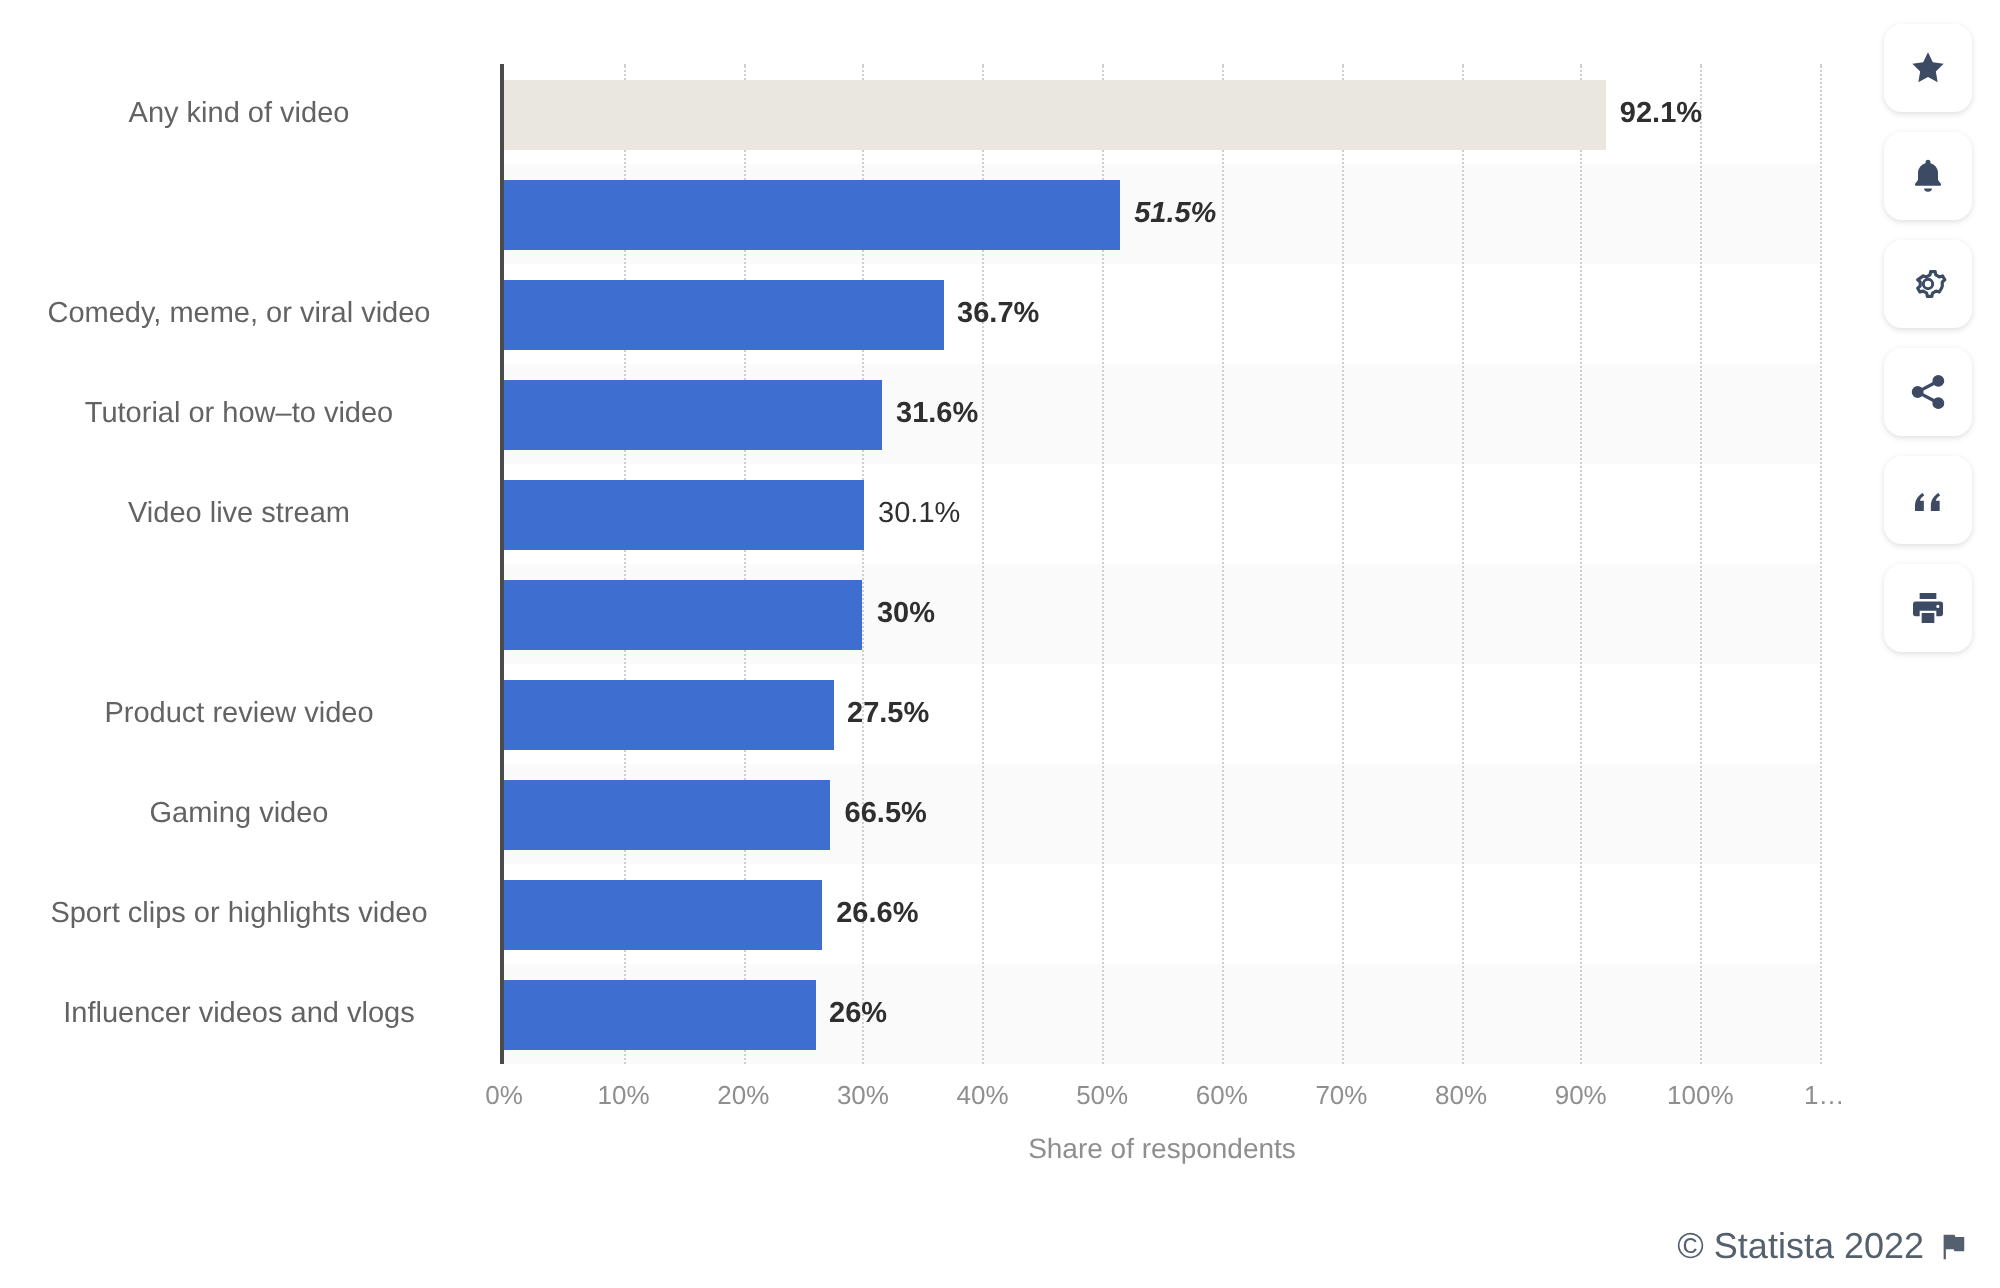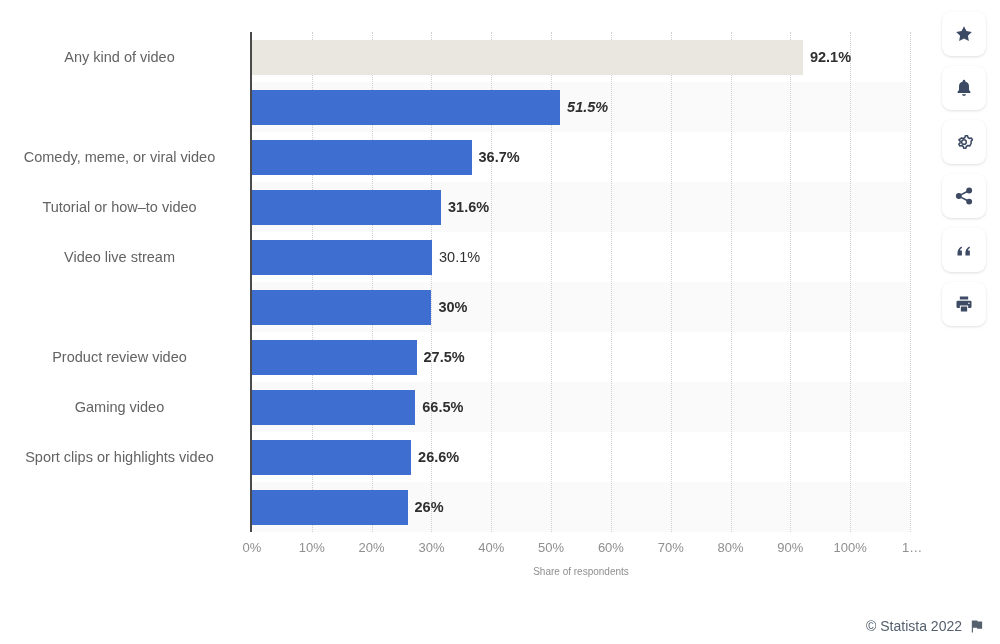--- a/index.html
+++ b/index.html
@@ -104,21 +104,21 @@
     transform: translateX(-50%);
     white-space: nowrap;
   }
   .xtick.trunc { transform: none; }
 
   #x-title {
     position: absolute;
     left: 252px; top: 566px;
     width: 658px;
     text-align: center;
-    font-size: 10px;
+    font-size: 14px;
     color: #8f8f8f;
   }
 
   
   #toolbar {
     position: absolute;
     right: 14px; top: 12px;
     width: 44px;
     display: flex;
     flex-direction: column;
@@ -136,21 +136,21 @@
   }
   .tool-btn svg { display: block; }
 
   
   #footer {
     position: absolute;
     right: 16px; bottom: 10px;
     display: flex;
     align-items: center;
     gap: 7px;
-    font-size: 14px;
+    font-size: 18px;
     color: #54606e;
   }
   #footer .flag-icon { display: flex; align-items: center; }
 </style>
 </head>
 <body>
 
 <div id="page">
 
   <div id="chart-area">
@@ -201,20 +201,21 @@
     <div id="y-axis"></div>
 
     <div id="cat-col">
         <div class="cat-label" style="top: 7.5px;">Any kind of video</div>
         <div class="cat-label" style="top: 107.5px;">Comedy, meme, or viral video</div>
         <div class="cat-label" style="top: 157.5px;">Tutorial or how–to video</div>
         <div class="cat-label" style="top: 207.5px;">Video live stream</div>
         <div class="cat-label" style="top: 307.5px;">Product review video</div>
         <div class="cat-label" style="top: 357.5px;">Gaming video</div>
         <div class="cat-label" style="top: 407.5px;">Sport clips or highlights video</div>
+        <div class="cat-label" style="top: 457.5px;">Influencer videos and vlogs</div>
       </div>
 
     <div id="x-ticks">
         <div class="xtick" style="left: 252px;">0%</div>
         <div class="xtick" style="left: 311.818px;">10%</div>
         <div class="xtick" style="left: 371.636px;">20%</div>
         <div class="xtick" style="left: 431.455px;">30%</div>
         <div class="xtick" style="left: 491.273px;">40%</div>
         <div class="xtick" style="left: 551.091px;">50%</div>
         <div class="xtick" style="left: 610.909px;">60%</div>

